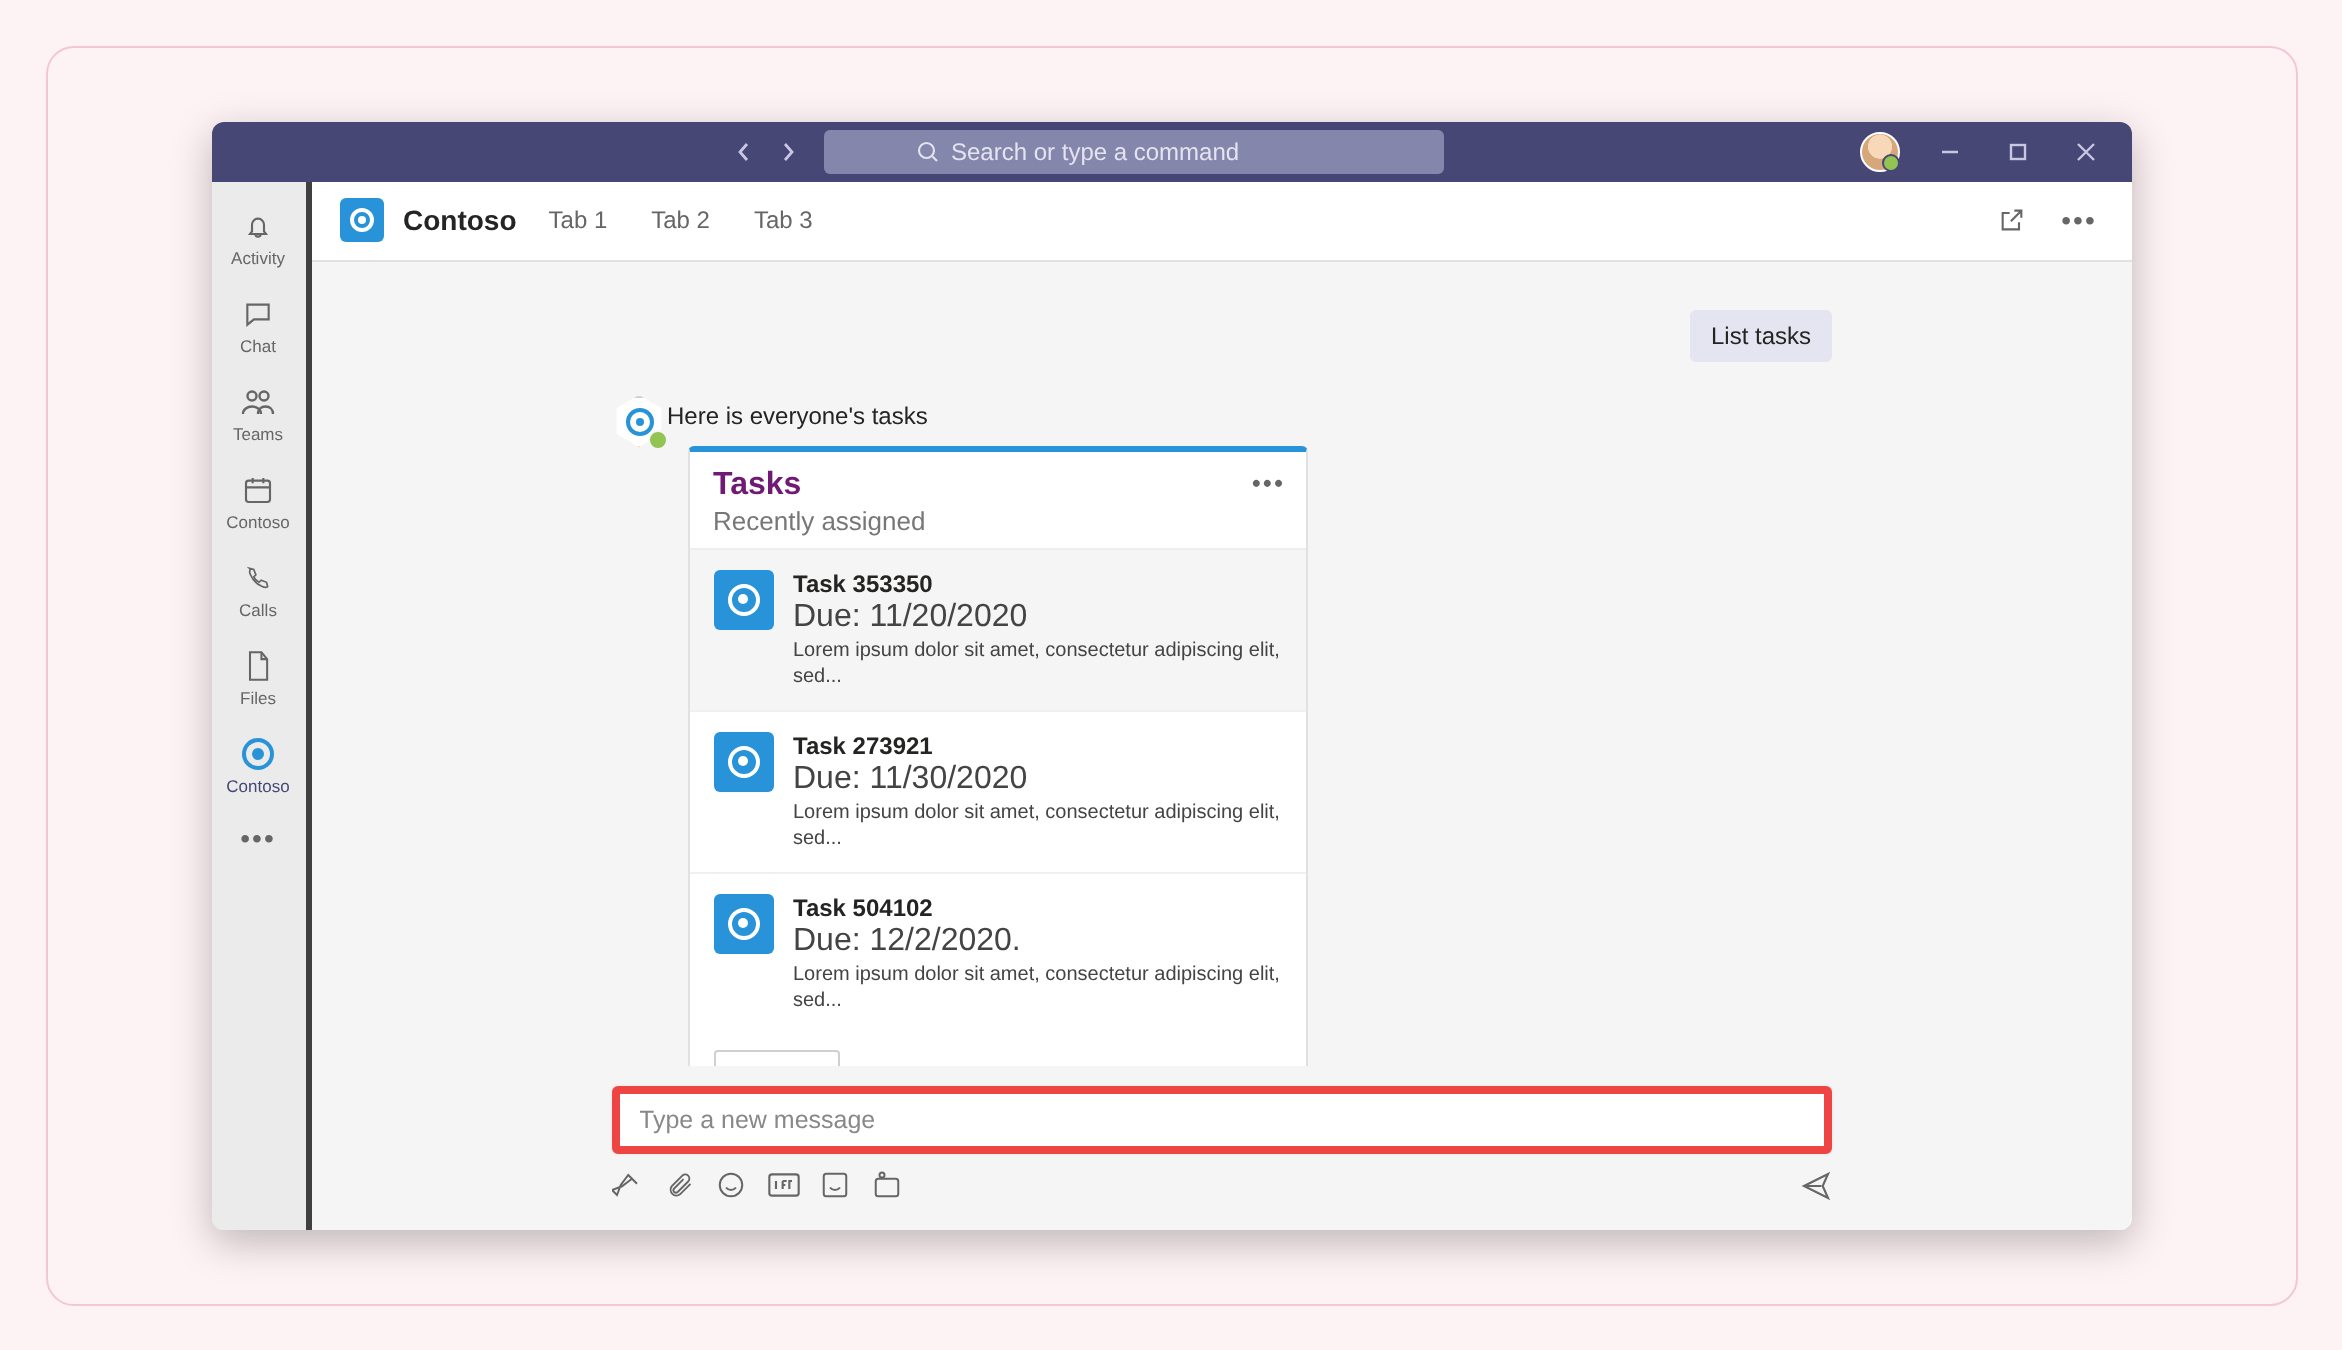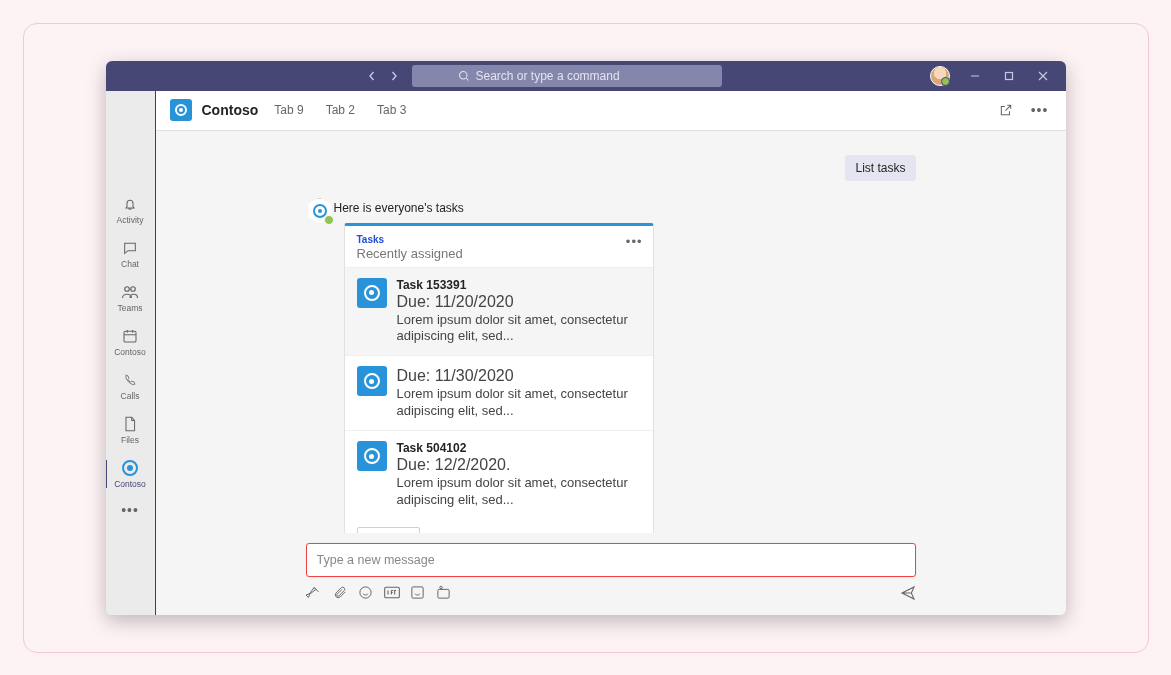--- a/index.html
+++ b/index.html
@@ -88,26 +88,25 @@
     width: 34px; height: 30px;
     display: inline-flex; align-items: center; justify-content: center;
     color: #c8c6e2; cursor: pointer;
   }
   
   .body { flex: 1; display: flex; min-height: 0; }
   
   .rail {
     width: 50px;
     background: #ebebeb;
-    border-right: 1px solid #404040;
+    border-right: 3px solid #404040;
     display: flex;
     flex-direction: column;
     align-items: center;
     padding-top: 6px;
-    justify-content: center;
   }
   .railitem {
     width: 50px; height: 44px;
     display: flex; flex-direction: column;
     align-items: center; justify-content: center;
     color: #666; font-size: 8.5px;
     gap: 2px; cursor: pointer; position: relative;
   }
   .railitem.active { color: #464775; }
   .railitem.active::before {
@@ -174,46 +173,46 @@
   .card {
     width: 310px;
     background:#fff;
     border:1px solid #e1e1e1;
     border-top: 3px solid #2893d8;
     border-radius: 3px;
     margin-left: 38px;
     margin-top: -2px;
   }
   .cardhead { padding: 8px 12px 6px 12px; position:relative; }
-  .cardtitle { font-weight:700; font-size:10px; color:#1d4ed8; }
+  .cardtitle { font-weight:700; font-size:16px; color:#701a75; }
   .cardsub { font-size:13px; color:#777; margin-top:1px; }
   .cardmore { position:absolute; right:10px; top:8px; color:#666; font-size:13px; letter-spacing:1px; cursor:pointer;}
   .task {
     display:flex; gap:10px; padding:10px 12px;
     border-top:1px solid #f0f0f0;
   }
   .task.first { background:#f5f5f5; border-top:1px solid #eee; }
   .taskicon {
     width:30px; height:30px; background:#2893d8; border-radius:3px; flex:none;
     display:flex; align-items:center; justify-content:center;
   }
   .taskicon .r3{width:16px;height:16px;border:2px solid #fff;border-radius:50%;display:flex;align-items:center;justify-content:center;}
   .taskicon .r3::after{content:"";width:5px;height:5px;background:#fff;border-radius:50%;}
   .tasktitle{font-weight:700;font-size:12px;color:#252423;}
   .taskdue{font-size:16px;color:#444;margin-top:1px;}
-  .taskdesc{font-size:13px;color:#444;margin-top:1px;line-height:1.3;}
+  .taskdesc{font-size:10px;color:#444;margin-top:1px;line-height:1.3;}
   .cardfoot{padding:8px 12px 12px 12px;}
   .viewall{
     border:1px solid #d0d0d0; background:#fff; font-size:12px;
     padding:5px 10px; border-radius:2px; cursor:pointer; color:#252423;
   }
   
   .composerwrap { padding: 10px 150px 14px 150px; }
   .composer {
-    background:#fff; border:1px solid #ef4444; border-radius:3px;
+    background:#fff; border:4px solid #ef4444; border-radius:3px;
     height:34px; display:flex; align-items:center; padding:0 10px;
     box-shadow: 0 0 0 1px rgba(0,0,0,0.02);
   }
   .composer input{
     flex:1; border:none; outline:none; font-size:12.5px; color:#333;
   }
   .composer input::placeholder{color:#888;}
   .cicons{display:flex; gap:10px; margin-top:8px; color:#666; align-items:center;}
   .cicons .send{margin-left:auto;}
   .ci{width:16px;height:16px;display:inline-flex;align-items:center;justify-content:center;cursor:pointer;}
@@ -329,21 +328,21 @@
       <div class="ellipsis">•••</div>
 
     </div>
 
     <div class="main">
       <div class="appheader">
         <div class="applogo">
               <span class="ring"></span>
             </div>
         <div class="appname">Contoso</div>
-        <div class="tab">Tab 9</div>
+        <div class="tab">Tab 1</div>
         <div class="tab">Tab 2</div>
         <div class="tab">Tab 3</div>
         <div class="hspacer"></div>
         <div class="hdicon">
           <svg width="14" height="14" viewBox="0 0 24 24" fill="none" stroke="currentColor" stroke-width="1.8">
                 <path d="M14 4h6v6M20 4l-9 9M18 14v6H4V6h6"></path>
               </svg>
         </div>
         <div class="hdicon" style="font-size:14px;letter-spacing:1px;">•••</div>
       </div>
@@ -367,30 +366,31 @@
             <div class="cardtitle">Tasks</div>
             <div class="cardsub">Recently assigned</div>
             <div class="cardmore">•••</div>
           </div>
 
           <div class="task first">
             <div class="taskicon">
                   <span class="r3"></span>
                 </div>
             <div>
-              <div class="tasktitle">Task 153391</div>
+              <div class="tasktitle">Task 353350</div>
               <div class="taskdue">Due: 11/20/2020</div>
               <div class="taskdesc">Lorem ipsum dolor sit amet, consectetur adipiscing elit, sed...</div>
             </div>
           </div>
           <div class="task">
             <div class="taskicon">
                   <span class="r3"></span>
                 </div>
             <div>
+              <div class="tasktitle">Task 273921</div>
               <div class="taskdue">Due: 11/30/2020</div>
               <div class="taskdesc">Lorem ipsum dolor sit amet, consectetur adipiscing elit, sed...</div>
             </div>
           </div>
           <div class="task">
             <div class="taskicon">
                   <span class="r3"></span>
                 </div>
             <div>
               <div class="tasktitle">Task 504102</div>

